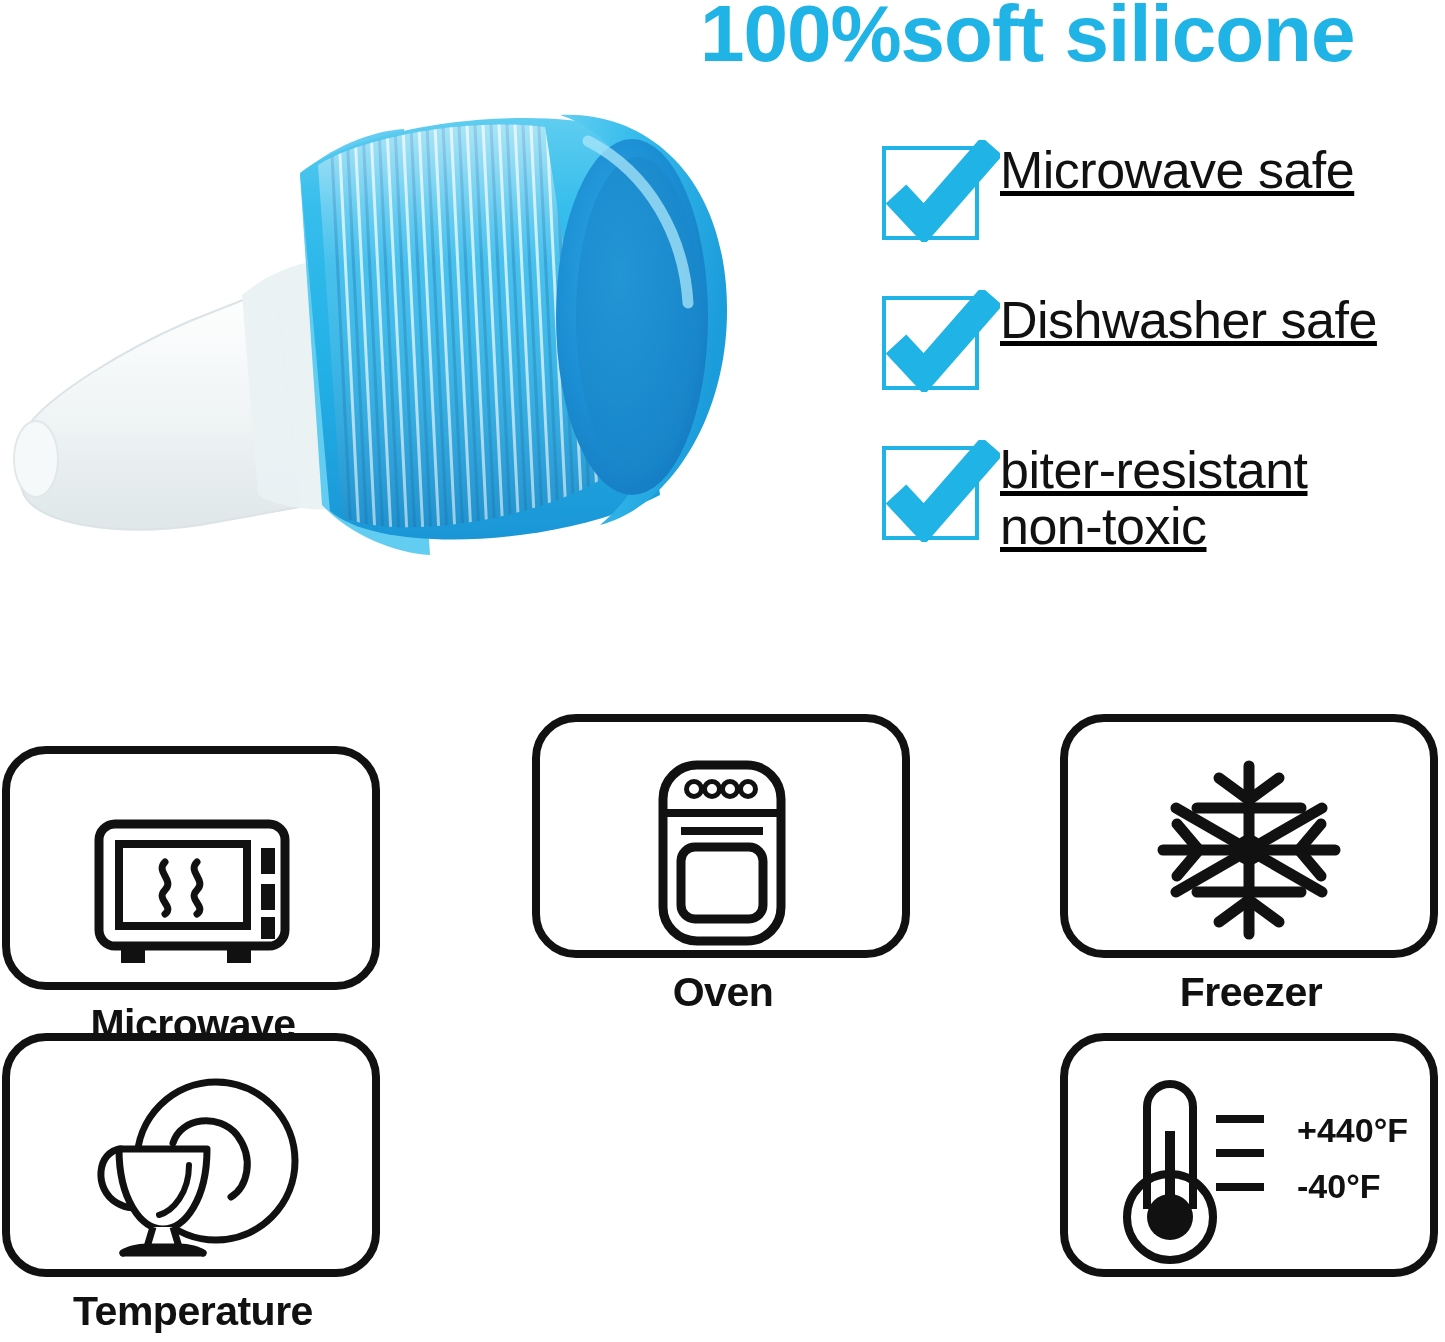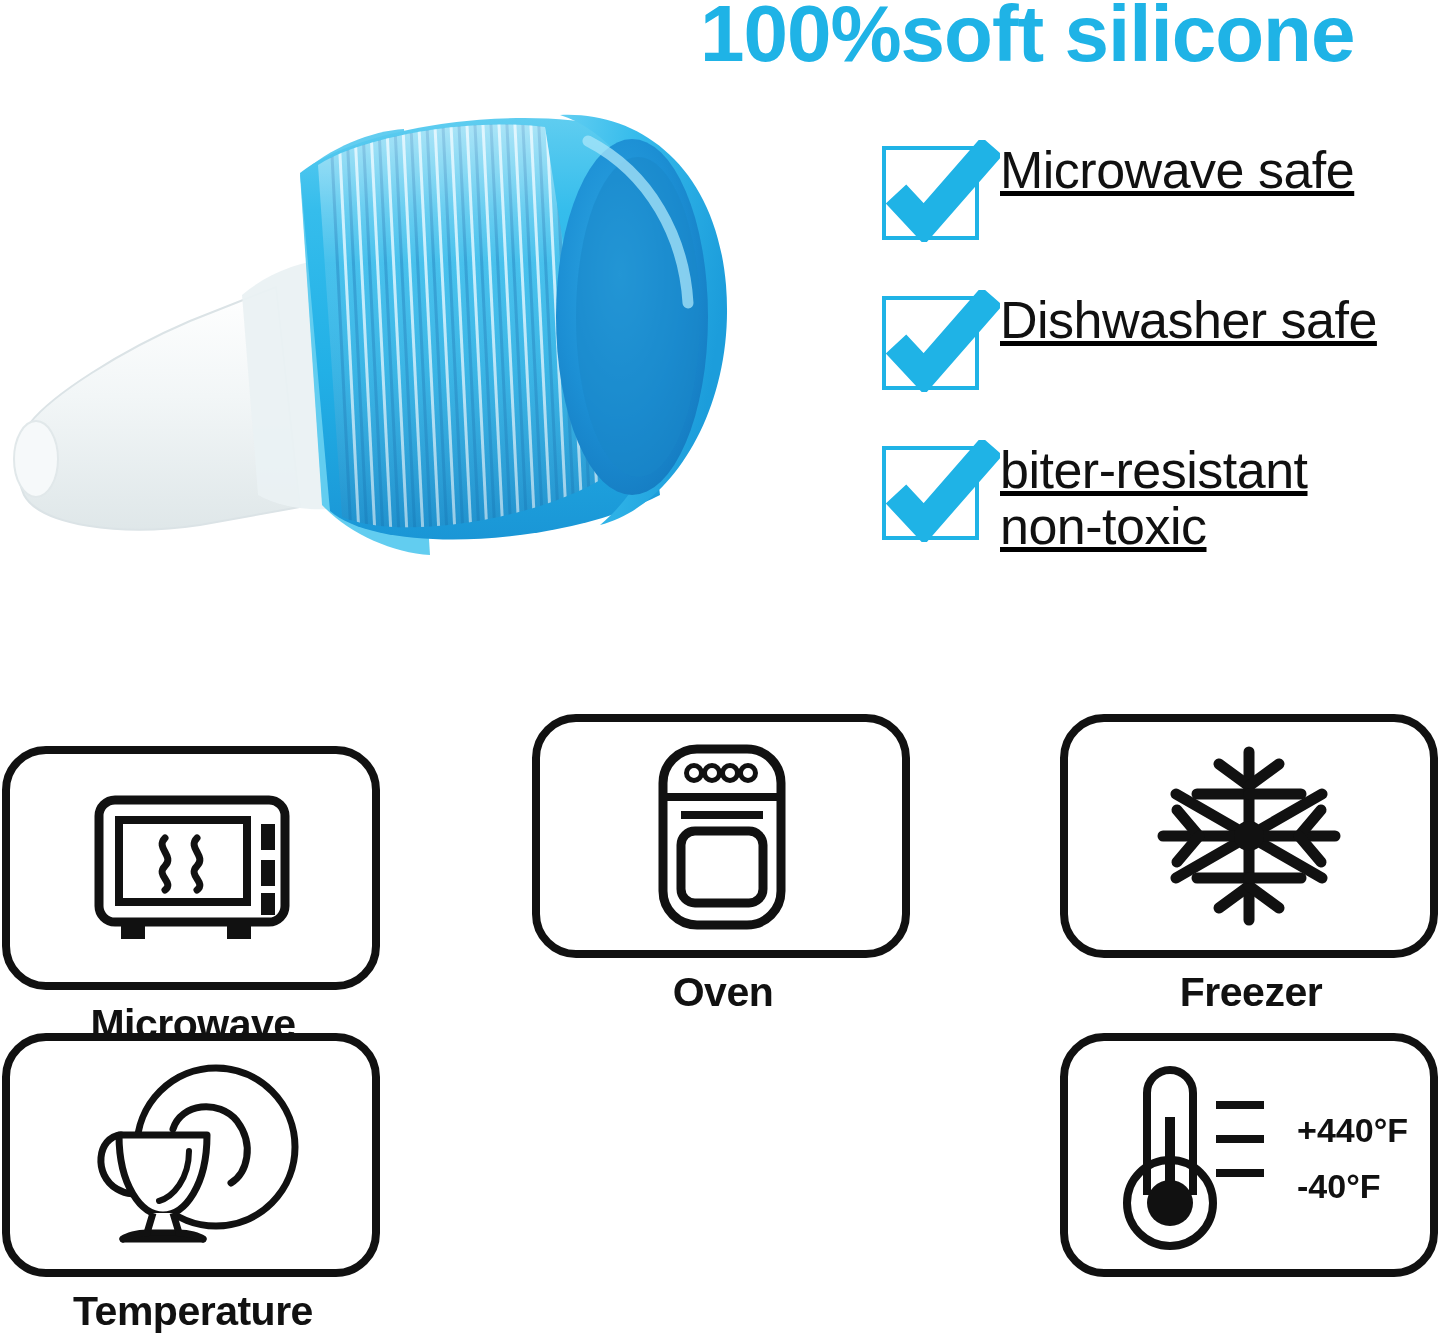--- a/index.html
+++ b/index.html
@@ -83,21 +83,21 @@
   }
   .icon-card {
     position: relative;
     width: 378px;
     height: 244px;
     border: 8px solid #111111;
     border-radius: 44px;
     box-sizing: border-box;
     background: #ffffff;
     display: flex;
-    align-items: center;
+    align-items: flex-end;
     justify-content: center;
   }
   .icon-card svg { display: block; }
   .icon-label {
     margin-top: 12px;
     font-size: 41px;
     font-weight: bold;
     color: #111111;
     letter-spacing: -0.5px;
     line-height: 1.1;

